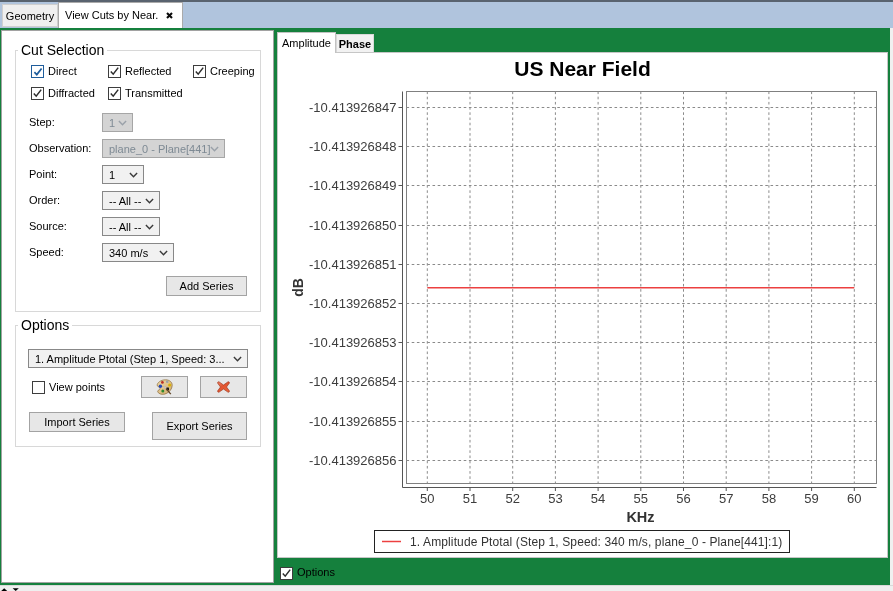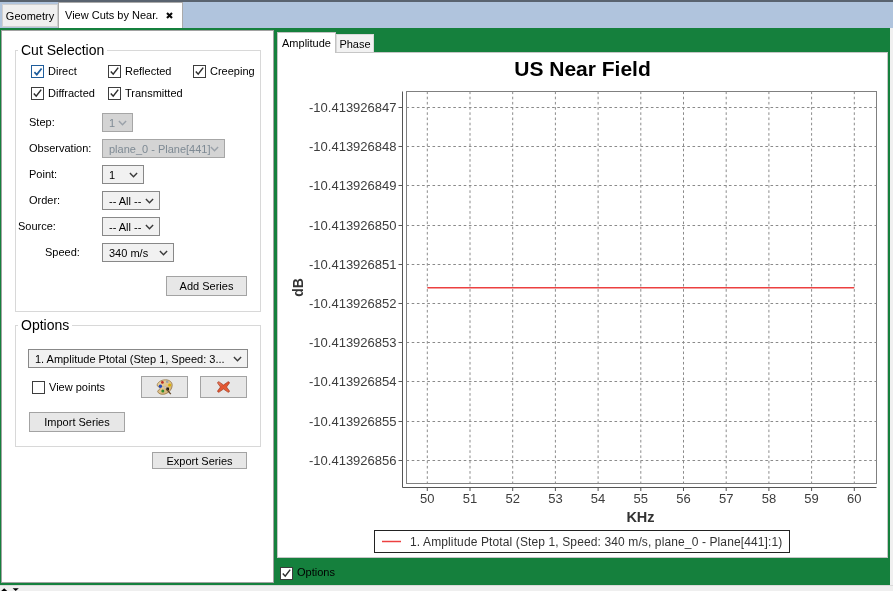--- a/index.html
+++ b/index.html
@@ -92,29 +92,29 @@
     </div>
 
   <div class="lbl" style="left:29px;top:194px;">Order:</div>
   <div class="combo" style="left:102px;top:191px;width:58px;height:19px;">
       <span class="txt">-- All --</span>
       <svg width="9" height="6" viewBox="0 0 9 6">
         <path d="M0.9 1 L4.5 4.8 L8.1 1" stroke="#3a3a3a" stroke-width="1.4" fill="none"></path>
       </svg>
     </div>
 
-  <div class="lbl" style="left:18px;top:220px;">Source:</div>
+  <div class="lbl" style="left:29px;top:220px;">Source:</div>
   <div class="combo" style="left:102px;top:217px;width:58px;height:19px;">
       <span class="txt">-- All --</span>
       <svg width="9" height="6" viewBox="0 0 9 6">
         <path d="M0.9 1 L4.5 4.8 L8.1 1" stroke="#3a3a3a" stroke-width="1.4" fill="none"></path>
       </svg>
     </div>
 
-  <div class="lbl" style="left:29px;top:246px;margin-left:16px;">Speed:</div>
+  <div class="lbl" style="left:29px;top:246px;">Speed:</div>
   <div class="combo" style="left:102px;top:243px;width:72px;height:19px;">
       <span class="txt">340 m/s</span>
       <svg width="9" height="6" viewBox="0 0 9 6">
         <path d="M0.9 1 L4.5 4.8 L8.1 1" stroke="#3a3a3a" stroke-width="1.4" fill="none"></path>
       </svg>
     </div>
 
   <div class="btn" style="left:166px;top:276px;width:81px;height:20px;">Add Series</div>
 
   <div class="grp" style="left:15px;top:325px;width:246px;height:122px;"></div>
@@ -156,26 +156,26 @@
         <stop offset="0" stop-color="#ef8a70"></stop>
             <stop offset="0.45" stop-color="#e2532f"></stop>
             <stop offset="1" stop-color="#e8643c"></stop>
       </linearGradient>
         </defs>
       <path d="M2.1 0.9 L6.5 4 L10.9 0.9 Q12.3 0.4 12.5 1.9 L9.5 6 L12.5 10.1 Q12.3 11.6 10.9 11.1 L6.5 8 L2.1 11.1 Q0.7 11.6 0.5 10.1 L3.5 6 L0.5 1.9 Q0.7 0.4 2.1 0.9 Z" fill="url(#xg)" stroke="#a33a20" stroke-width="0.7"></path>
     </svg>
   </div>
 
   <div class="btn" style="left:29px;top:412px;width:96px;height:20px;">Import Series</div>
-  <div class="btn" style="left:152px;top:412px;width:95px;height:17px;margin-top:40px;">Export Series</div>
+  <div class="btn" style="left:152px;top:412px;width:95px;height:28px;">Export Series</div>
 
   <div class="abs" style="left:277px;top:52px;width:611px;height:506px;border:1px solid #c6c6c6;box-sizing:border-box;background:#fff;"></div>
 
   <div class="abs" style="left:277px;top:32px;width:59px;height:21px;background:#fff;border:1px solid #c2c2c2;border-bottom:none;box-sizing:border-box;font-size:11px;display:flex;align-items:center;justify-content:center;">Amplitude</div>
-  <div class="abs" style="left:336px;top:34px;width:38px;height:18px;background:#f2f2f2;border:1px solid #d9d9d9;border-bottom:none;box-sizing:border-box;font-size:11px;display:flex;align-items:center;justify-content:center;">Phase</div>
+  <div class="abs" style="left:336px;top:34px;width:38px;height:18px;background:#f2f2f2;border:1px solid #d9d9d9;border-bottom:none;box-sizing:border-box;font-size:11px;display:flex;align-items:center;justify-content:center;font-weight:bold;">Phase</div>
 
   <svg class="abs" style="left:277px;top:52px;" width="611" height="506" viewBox="0 0 611 506">
 
     <text x="305.5" y="24" font-size="21" font-weight="bold" fill="#000" text-anchor="middle" font-family="Liberation Sans, sans-serif">US Near Field</text>
 
     <rect x="129.5" y="39.5" width="470" height="392" fill="#fff" stroke="#808080" stroke-width="1"></rect>
 
     <g stroke="#8a8a8a" stroke-width="1" stroke-dasharray="2.6 2.6">
       <line x1="150.3" y1="39.5" x2="150.3" y2="431.5"></line>
       <line x1="193.0" y1="39.5" x2="193.0" y2="431.5"></line>

